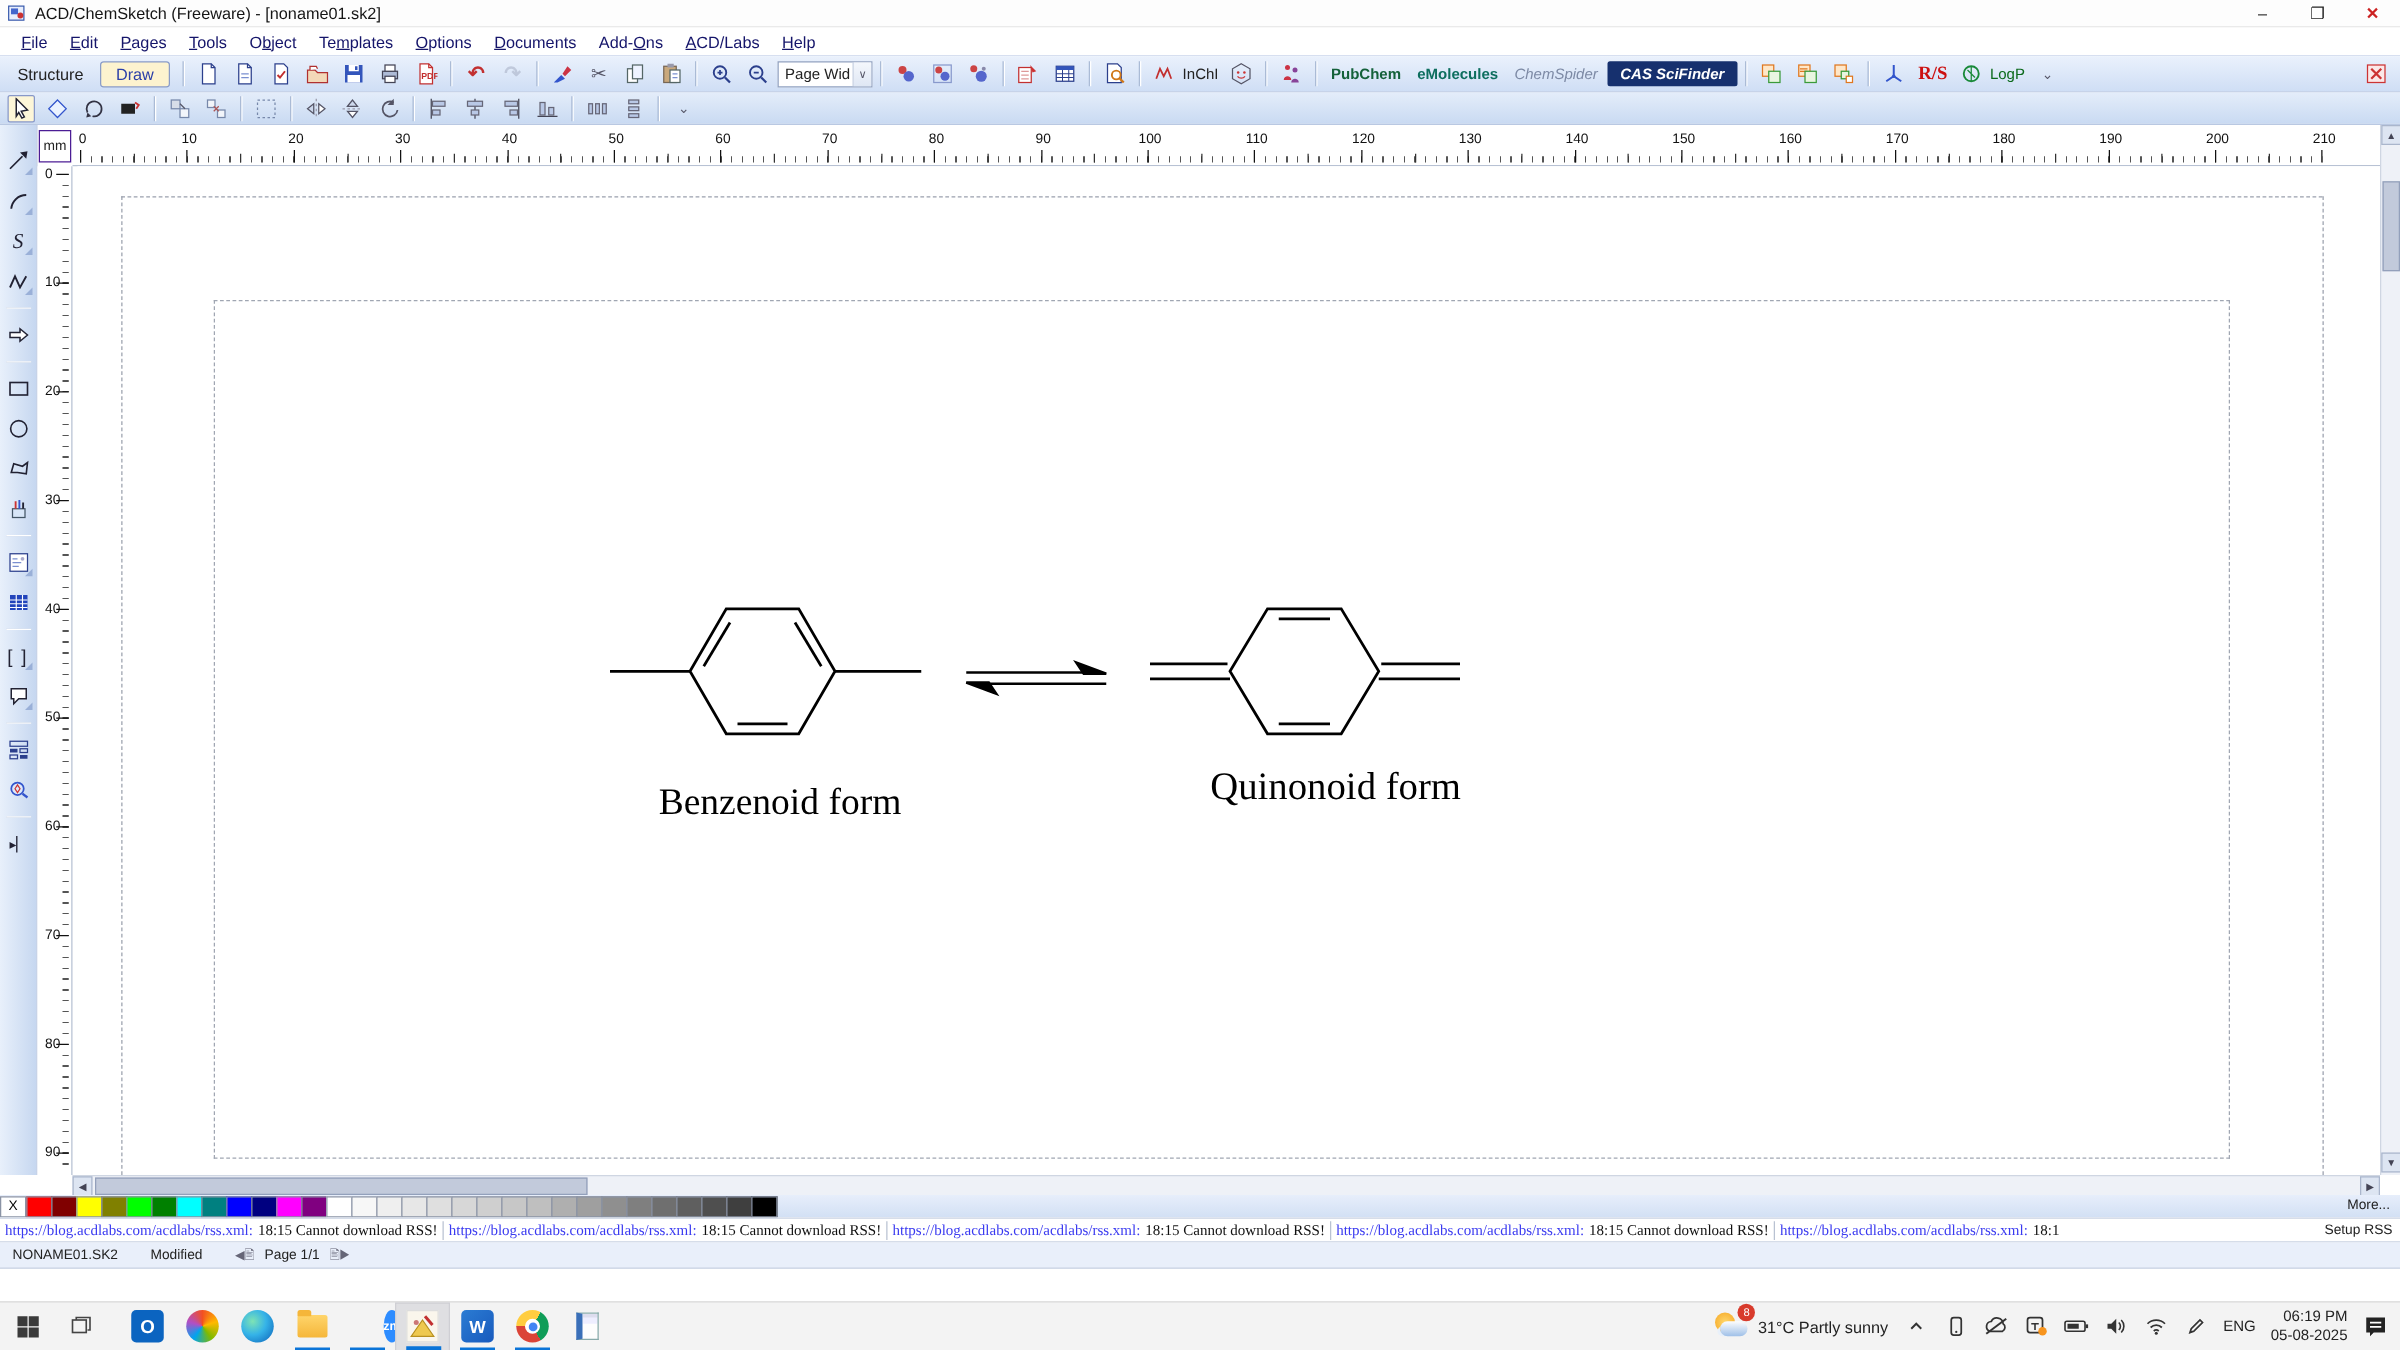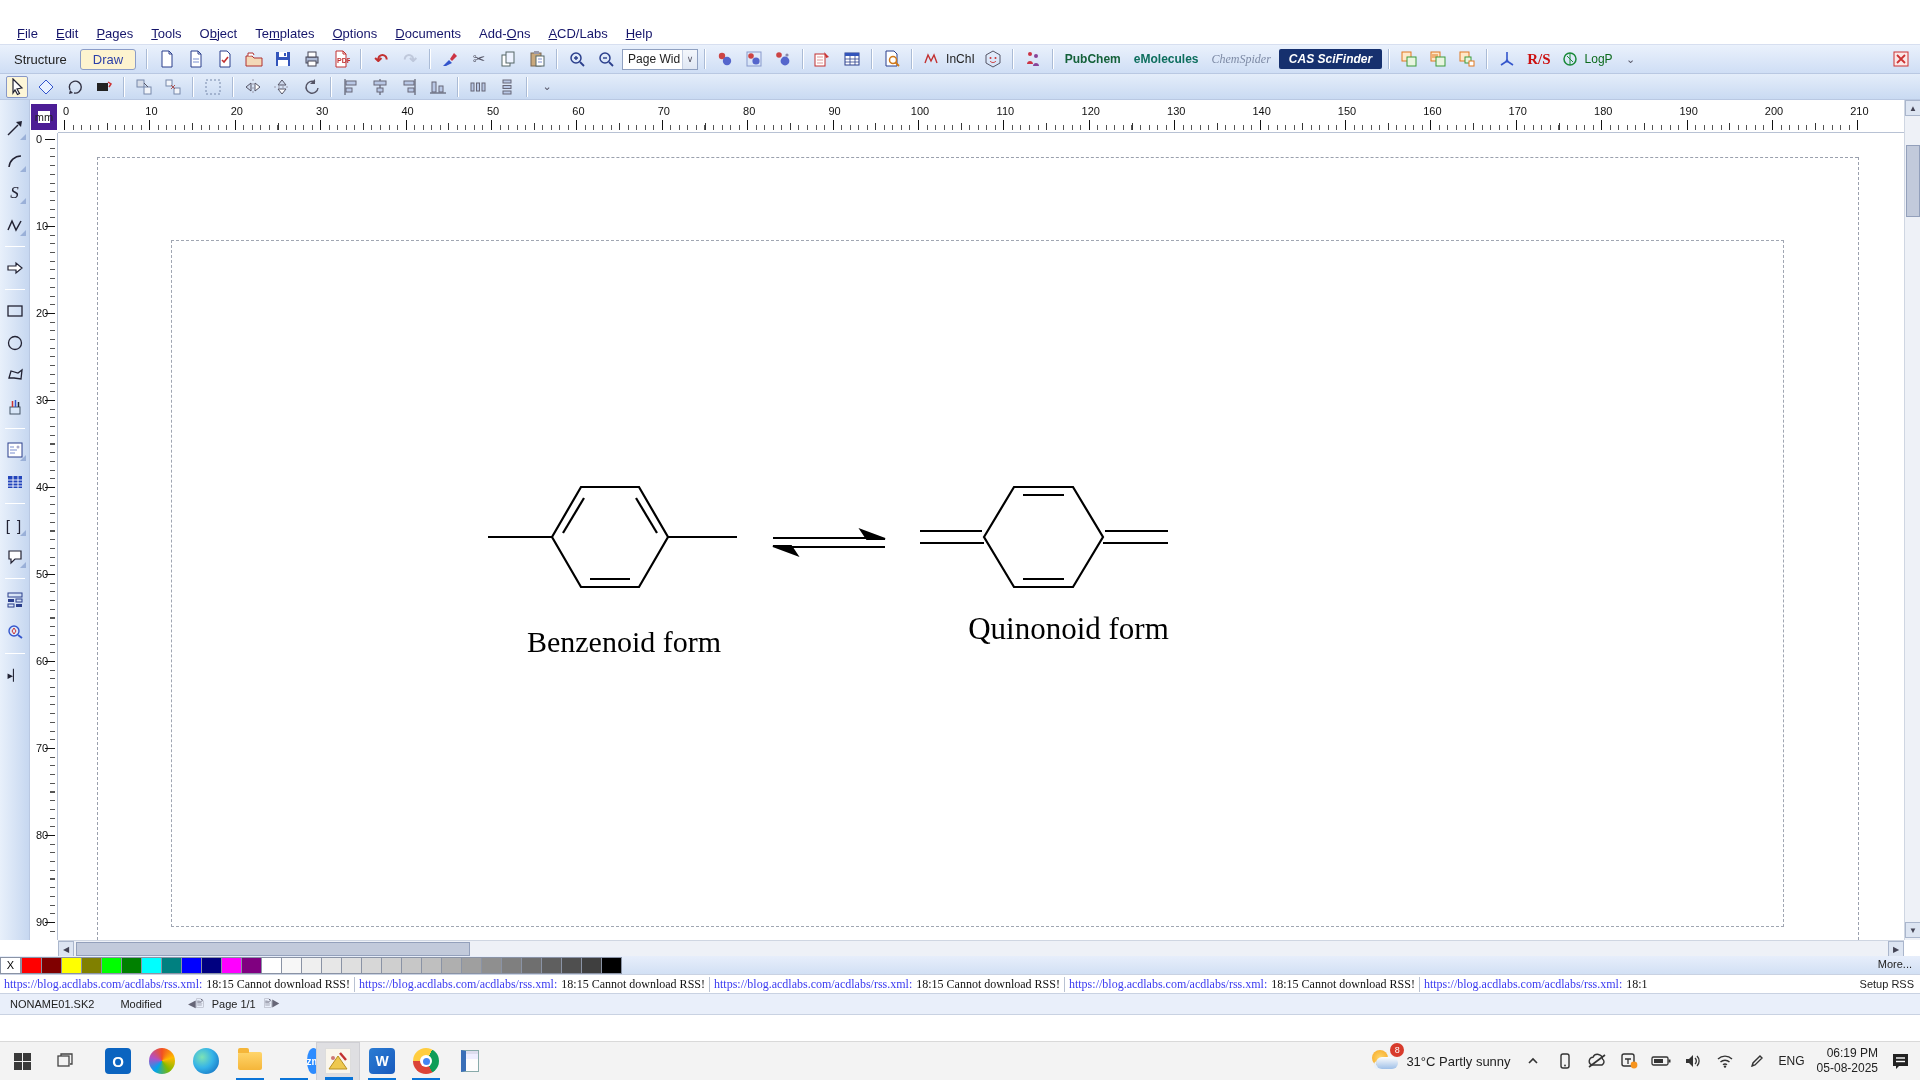--- a/index.html
+++ b/index.html
@@ -41,41 +41,41 @@
   .drawbtn { background:#fdf3cf; border:1px solid #8a9cc8; border-radius:3px; color:#2b3fa8;
     font-size:13px; padding:2px 12px; margin-right:4px; }
   .combo { width:76px; height:21px; background:#fff; border:1px solid #8fa0c0; display:flex;
     align-items:center; font-size:12px; color:#222; padding-left:5px; }
   .combo .arr { margin-left:auto; width:15px; height:100%; border-left:1px solid #c5cfe2;
     display:flex; align-items:center; justify-content:center; color:#556; font-size:9px;
     background:linear-gradient(#f4f7fc,#dfe7f4); }
   .logo { font-size:12px; font-weight:bold; padding:0 5px; }
   .logo.pubchem { color:#14613a; }
   .logo.emol { color:#0d6e5e; }
-  .logo.chemspider { color:#7d8aa5; font-weight:normal; font-style:italic;font-family:Liberation Serif, serif; }
+  .logo.chemspider { color:#7d8aa5; font-weight:normal; font-style:italic; }
   .scifinder { background:#16306e; color:#fff; font-weight:bold; font-style:italic;
     font-size:12px; padding:3px 10px; border-radius:2px; }
   .rstext { color:#c11; font-family:"Liberation Serif",serif; font-weight:bold; font-size:15px; padding:0 4px;}
   .icolabel { font-size:12px; color:#222; }
   .icolabel.green { color:#0c6a1c; }
   .spacer { flex:1; }
 
   
   .lefttools { position:absolute; left:0; top:100px; width:30px; height:840px;
     background:linear-gradient(90deg,#e8f0fb,#c6d7f0); border-right:1px solid #b9c8e2;
     display:flex; flex-direction:column; align-items:center; padding-top:16px; gap:6px; }
   .ltool { position:relative; width:26px; height:26px; display:flex; align-items:center;
     justify-content:center; border:1px solid transparent; border-radius:2px; }
   .ltool.fly::after { content:""; position:absolute; right:1px; bottom:1px; width:0; height:0;
     border-left:6px solid transparent; border-bottom:6px solid #9ab0d8; }
   .lsep { width:20px; height:1px; background:#aabbd6; border-bottom:1px solid #fff; margin:2px 0; }
 
   
   .rulcorner { position:absolute; left:31px; top:104px; width:26px; height:26px; background:#fff;
-    border:7px solid #4c1d95; font-size:11px; color:#222; display:flex; align-items:center; justify-content:center; }
+    border:1px solid #4c1d95; font-size:11px; color:#222; display:flex; align-items:center; justify-content:center; }
   .rulerh { position:absolute; left:58px; top:104px; width:1846px; height:29px; background:#fff;
     border-bottom:1px solid #b8c2d4; }
   .rulerh .minors { position:absolute; left:6px; bottom:2px; width:1794px; height:5px;
     background:repeating-linear-gradient(to right,#555 0 1px,transparent 1px 8.54px); }
   .rulerh .num { position:absolute; top:1px; transform:translateX(-50%); font-size:11px; color:#111; }
   .rulerh .maj { position:absolute; bottom:2px; width:1px; height:10px; background:#111; }
   .rulerh .med { position:absolute; bottom:2px; width:1px; height:7px; background:#333; }
   .rulerv { position:absolute; left:30px; top:133px; width:28px; height:807px; background:#fff;
     border-right:1px solid #b8c2d4; }
   .rulerv .minors { position:absolute; top:6px; right:2px; width:5px; height:794px;
@@ -164,20 +164,33 @@
   .wxtext { font-size:13px; color:#222; }
   .trayico { width:20px; height:20px; display:flex; align-items:center; justify-content:center; color:#333; }
   .engtxt { font-size:12px; color:#222; }
   .clock { font-size:12px; color:#222; text-align:right; line-height:1.25; }
 </style>
 </head>
 <body>
 
 <div id="root">
 
+  <div class="titlebar">
+    <svg class="appico" viewBox="0 0 16 16">
+      <rect x="1" y="2" width="13" height="12" fill="#e8eefc" stroke="#3355aa"></rect>
+      <rect x="3" y="4" width="6" height="5" fill="#4466cc"></rect>
+      <circle cx="11" cy="10" r="2.5" fill="#cc3333"></circle>
+    </svg>
+    <span class="ttl">ACD/ChemSketch (Freeware) - [noname01.sk2]</span>
+    <div class="winbtns">
+      <div class="winbtn">–</div>
+      <div class="winbtn">❐</div>
+      <div class="winbtn close">✕</div>
+    </div>
+  </div>
 
   <div class="menubar">
       <div class="menuitem"><u>F</u>ile</div>
       <div class="menuitem"><u>E</u>dit</div>
       <div class="menuitem"><u>P</u>ages</div>
       <div class="menuitem"><u>T</u>ools</div>
       <div class="menuitem">O<u>b</u>ject</div>
       <div class="menuitem">Te<u>m</u>plates</div>
       <div class="menuitem"><u>O</u>ptions</div>
       <div class="menuitem"><u>D</u>ocuments</div>

